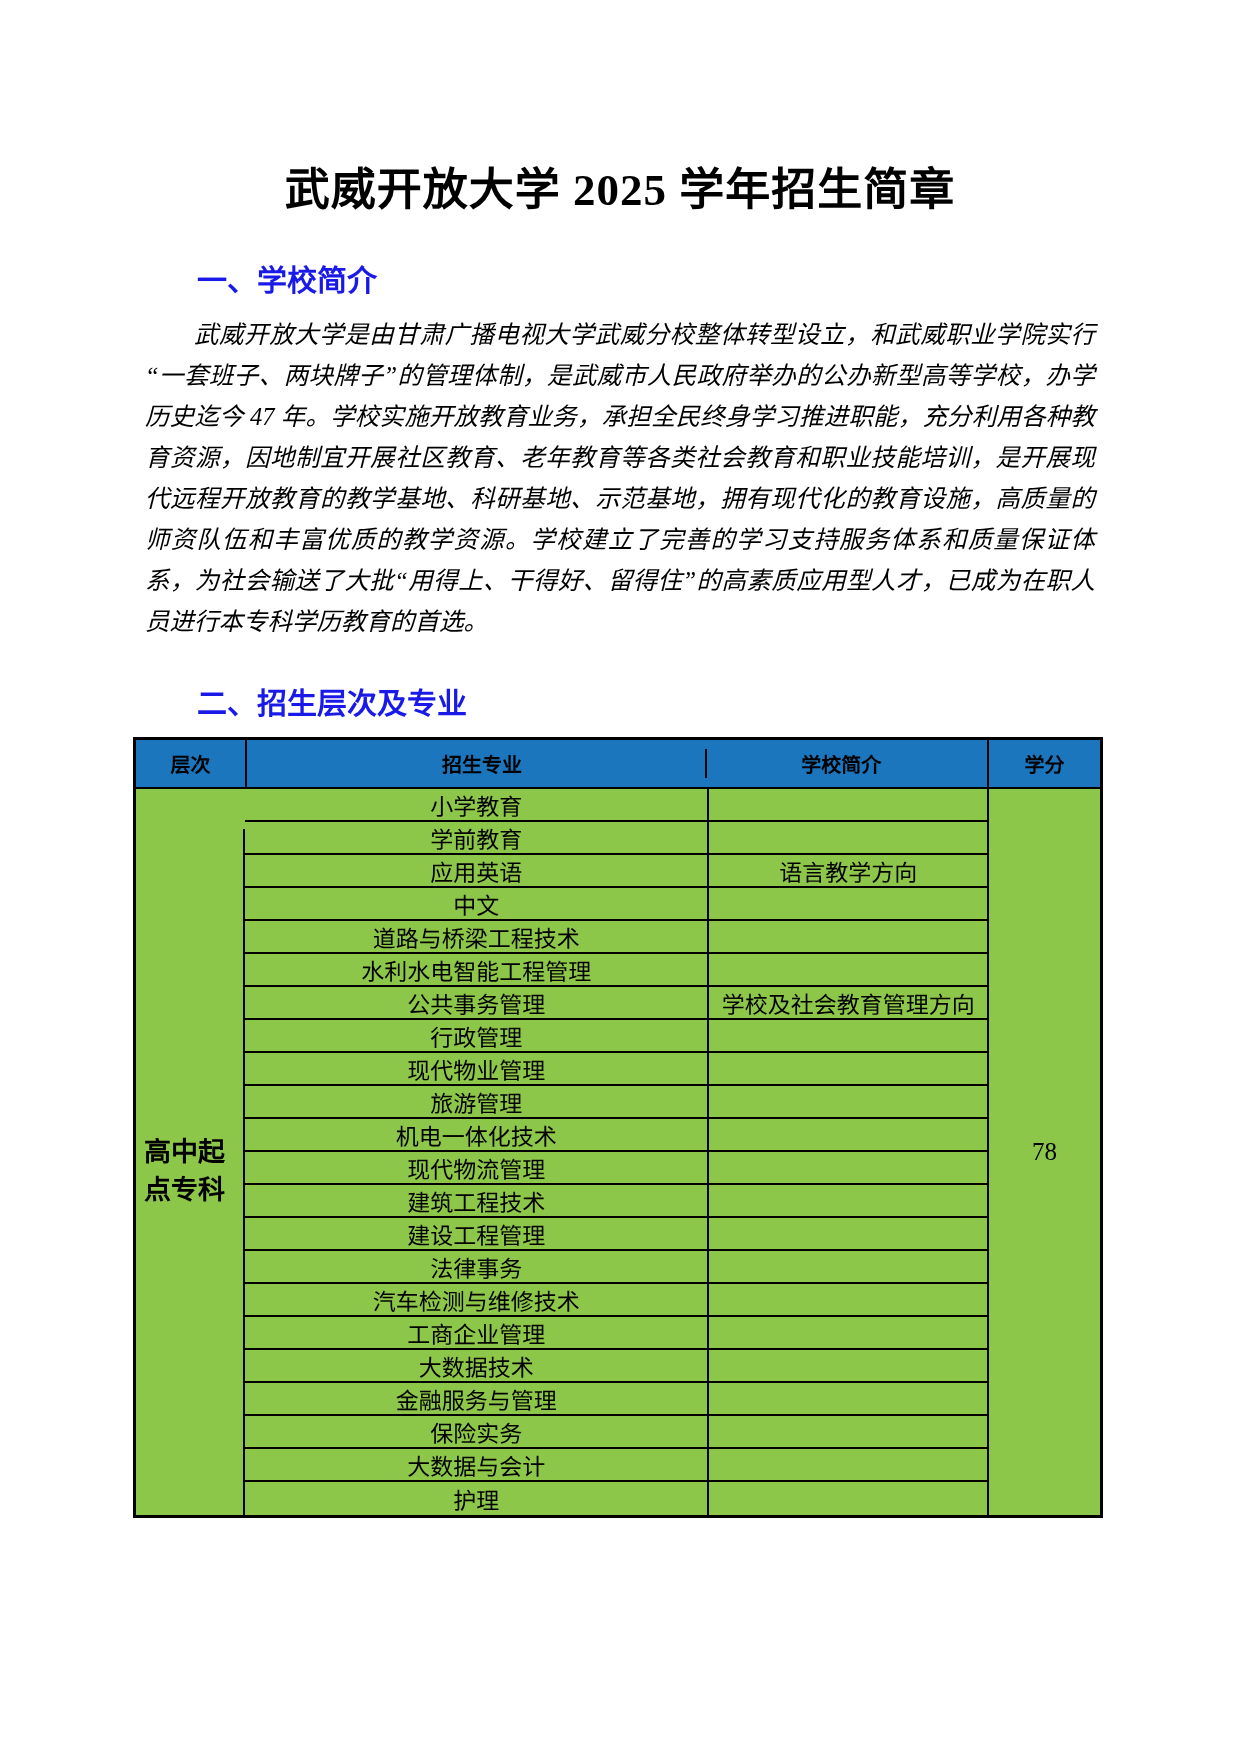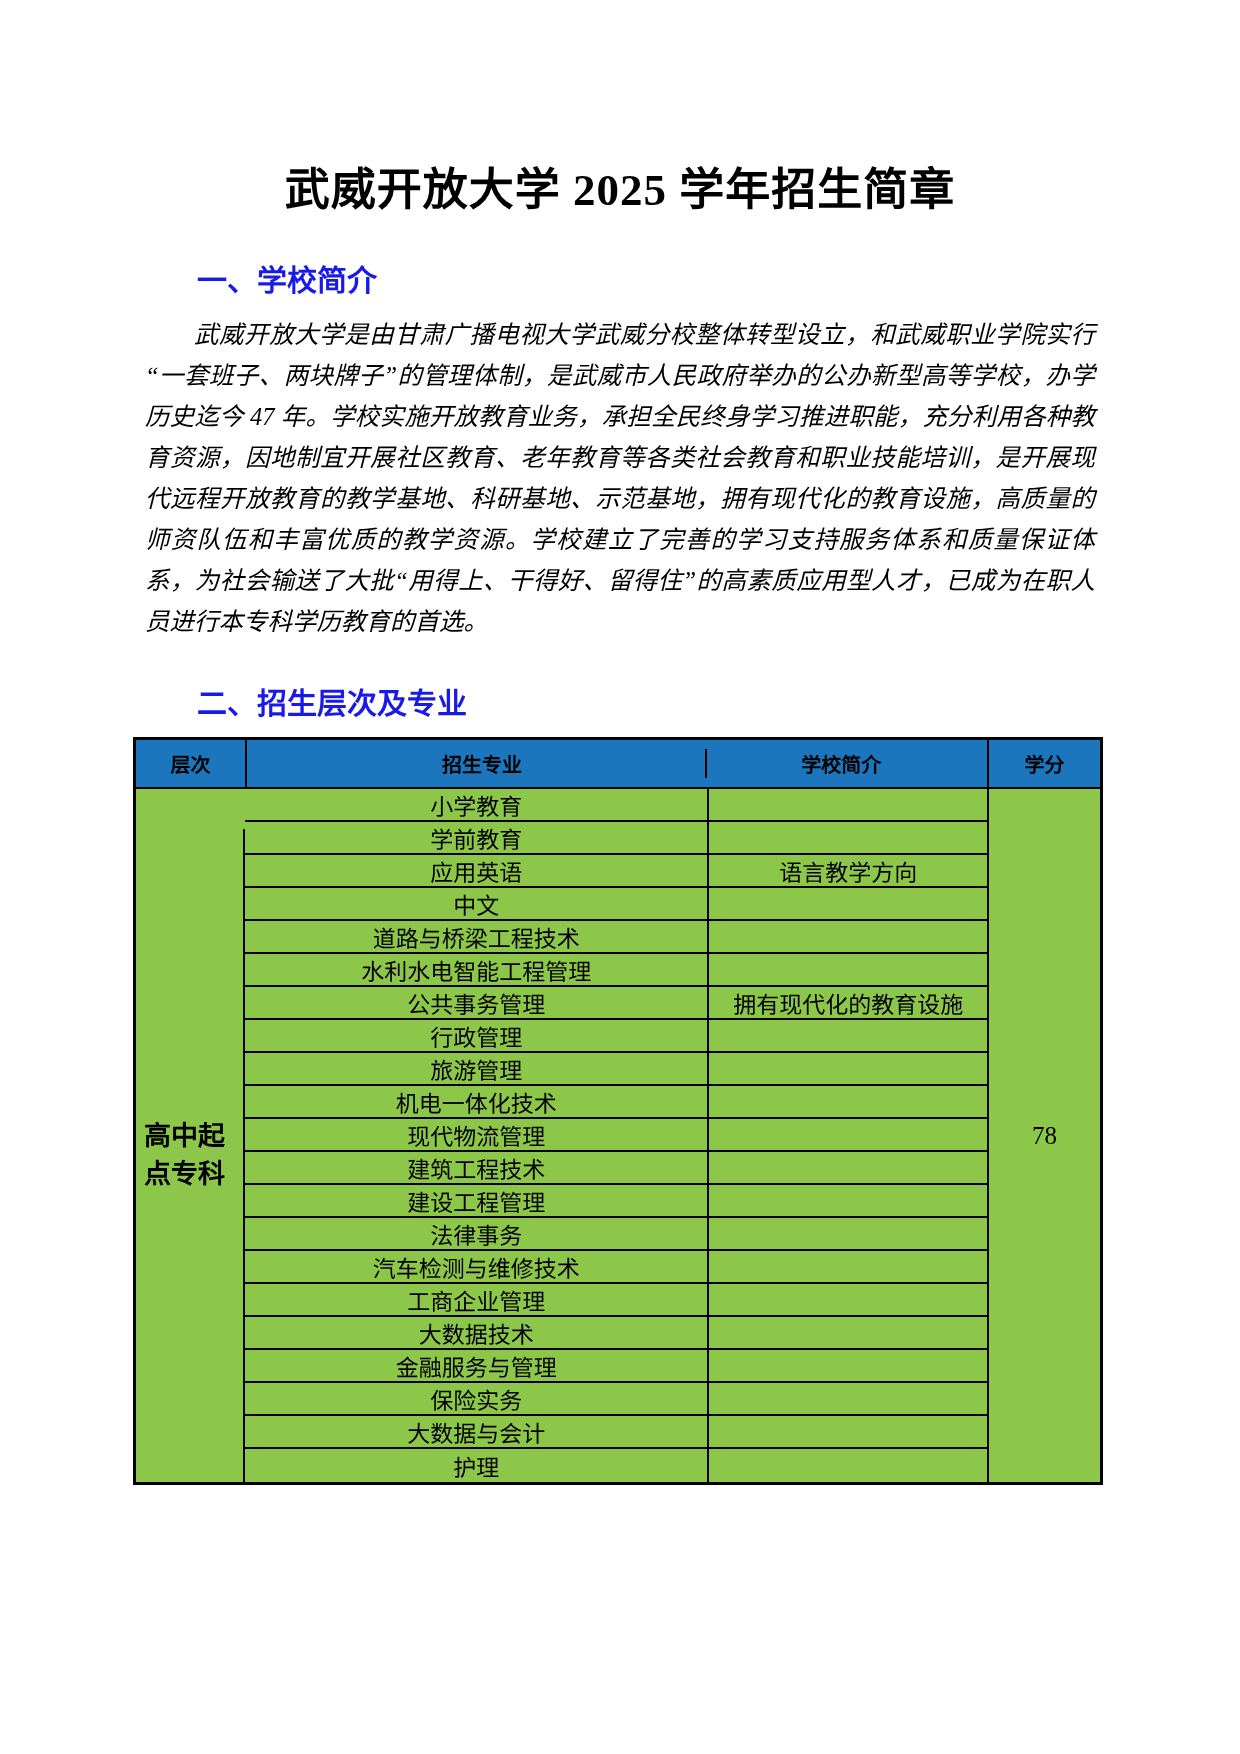--- a/index.html
+++ b/index.html
@@ -160,28 +160,32 @@
             <div class="td col-dir"></div>
           </div>
 
           <div class="trow">
             <div class="td col-major">水利水电智能工程管理</div>
             <div class="td col-dir"></div>
           </div>
 
           <div class="trow">
             <div class="td col-major">公共事务管理</div>
-            <div class="td col-dir">拥有现代化的教育设施</div>
+            <div class="td col-dir">学校及社会教育管理方向</div>
           </div>
 
           <div class="trow">
             <div class="td col-major">行政管理</div>
             <div class="td col-dir"></div>
           </div>
 
+          <div class="trow">
+            <div class="td col-major">现代物业管理</div>
+            <div class="td col-dir"></div>
+          </div>
 
           <div class="trow">
             <div class="td col-major">旅游管理</div>
             <div class="td col-dir"></div>
           </div>
 
           <div class="trow">
             <div class="td col-major">机电一体化技术</div>
             <div class="td col-dir"></div>
           </div>

